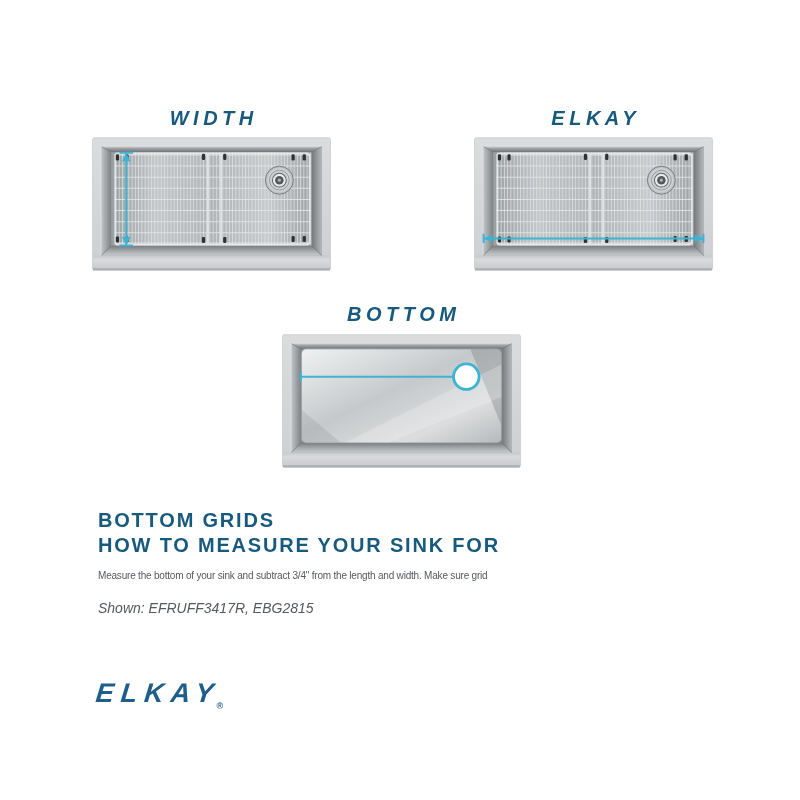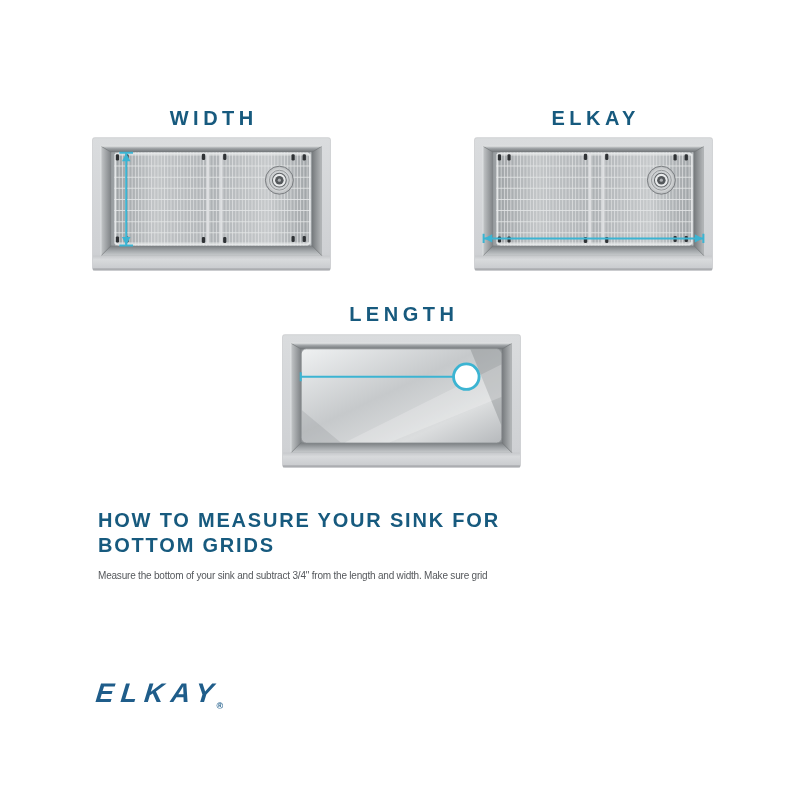--- a/index.html
+++ b/index.html
@@ -12,20 +12,21 @@
   .canvas{position:absolute;inset:0;}
 
   
   .figure{position:absolute;width:239px;}
   .fig-label{
     width:100%;text-align:center;
     font-size:20px;font-weight:bold;line-height:21px;
     letter-spacing:4.5px;
     color:var(--heading-blue,#175a7e);
     white-space:nowrap;
+    font-style:italic;
   }
   .fig-label span{margin-right:-4.5px;}
   .sink-svg{display:block;margin-top:8px;}
   #fig-drain .sink-svg{margin-top:9px;}
 
   
   .mline{fill:none;stroke:var(--measurement-cyan,#3cb4d2);stroke-width:2;stroke-linecap:butt;}
   .mfill{fill:var(--measurement-cyan,#3cb4d2);stroke:none;}
   .mring{fill:#ffffff;stroke:var(--measurement-cyan,#3cb4d2);stroke-width:2.8;}
 
@@ -226,21 +227,21 @@
       </g>
       <g>
         <path class="mline" d="M9.5 95.5V104.5M226.5 95.5V104.5M9.5 100H226.5"></path>
         <polygon class="mfill" points="10,100 18,95.9 18,104.1"></polygon>
         <polygon class="mfill" points="226,100 218,95.9 218,104.1"></polygon>
       </g>
     </svg>
   </section>
 
   <section class="figure" id="fig-drain" style="left:282px;top:304px;">
-    <div class="fig-label"><span>LENGTH</span></div>
+    <div class="fig-label"><span>BOTTOM</span></div>
     <svg class="sink-svg" viewBox="0 0 236 134" width="239" height="136">
       <g>
         <rect x="0.5" y="0.5" width="235" height="131" rx="2" fill="url(#frameG)" stroke="#c2c4c7" stroke-width="0.6"></rect>
         <rect x="1" y="117" width="234" height="13" fill="url(#apronG)"></rect>
         <rect x="1" y="129.5" width="234" height="2" fill="#abadb0"></rect>
       </g>
       <g>
         <rect x="9" y="9" width="218" height="108" fill="#8d9194"></rect>
         <polygon points="9,9 227,9 217,15 19,15" fill="url(#wallTopG)"></polygon>
         <polygon points="9,117 19,107 217,107 227,117" fill="url(#wallBotG)"></polygon>
@@ -256,26 +257,27 @@
         <polygon points="62,107 216.5,30 216.5,62 106,107" fill="#ffffff" opacity="0.22"></polygon>
       </g>
       <g>
         <path class="mline" d="M18.5 37.5V46.5M18.5 42H169"></path>
         <circle class="mring" cx="182" cy="42" r="12.6"></circle>
       </g>
     </svg>
   </section>
 
   <h1 class="heading">
+    <div>BOTTOM GRIDS</div>
     <div>HOW TO MEASURE YOUR SINK FOR</div>
-    <div>BOTTOM GRIDS</div>
   </h1>
 
   <div class="body-text">
     <div>Measure the bottom of your sink and subtract 3/4" from the length and width. Make sure grid</div>
   </div>
 
+  <div class="shown-note">Shown: EFRUFF3417R, EBG2815</div>
 
   <div class="logo">
     <span class="logo-word">ELKAY</span><span class="logo-reg">®</span>
   </div>
 
 </div>
 
 </body></html>

